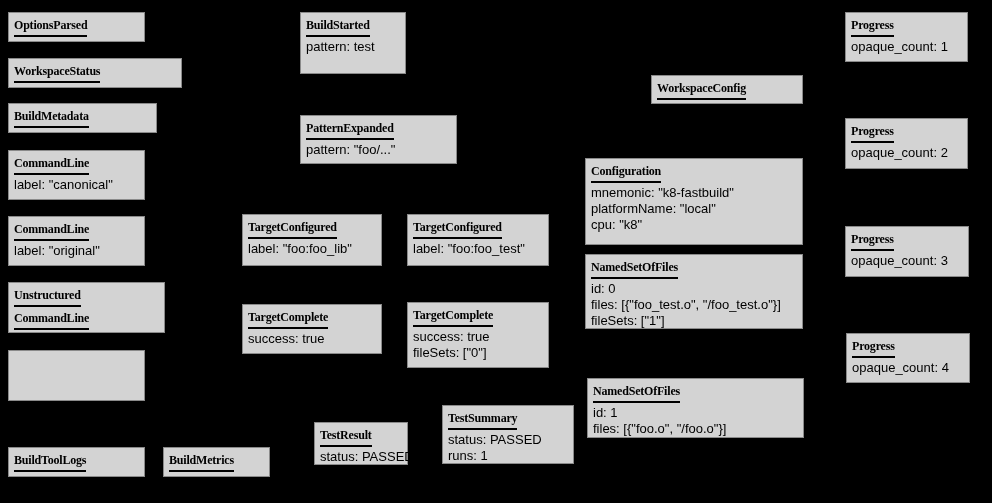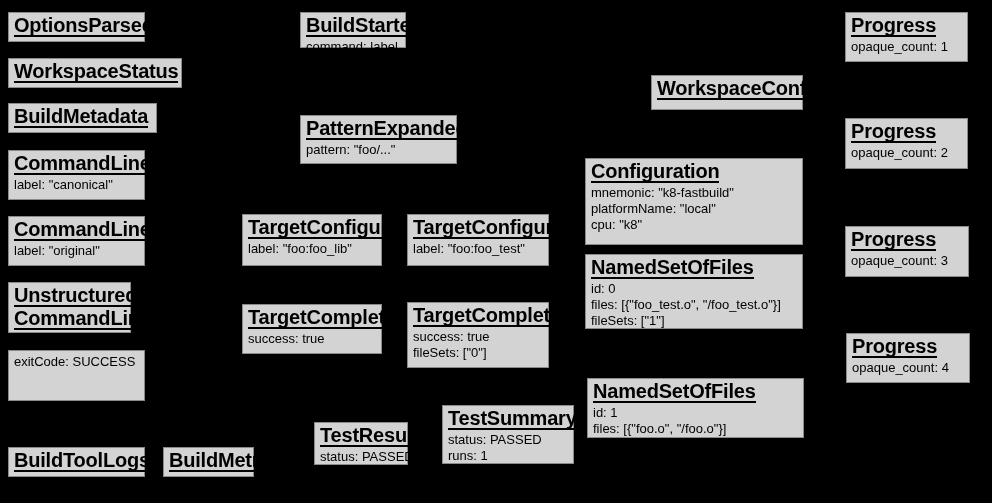--- a/index.html
+++ b/index.html
@@ -5,23 +5,24 @@
   html,body{margin:0;padding:0;background:#000;}
   .canvas{
     position:relative;width:992px;height:503px;background:#000000;
     font-family:"Liberation Sans",sans-serif;overflow:hidden;
   }
   .box{
     position:absolute;background:#d3d3d3;border:1px solid #8a8a8a;
     box-sizing:border-box;padding:3px 5px 0 5px;color:#000;
   }
   .bt{
-    display:table;font-weight:bold;font-size:20px;line-height:19px;
+    display:table;font-weight:bold;font-size:12px;line-height:19px;
     border-bottom:2px solid #000;margin-bottom:2px;white-space:nowrap;
     letter-spacing:-0.2px;
+    font-family:Liberation Serif, serif;
   }
   .bl{font-size:13px;line-height:16px;white-space:nowrap;}
 </style>
 </head>
 <body>
 
 <div class="canvas">
 
   <div class="box" style="left:8px;top:12px;width:137px;height:30px">
     <div class="bt">OptionsParsed</div>
@@ -38,40 +39,39 @@
   <div class="box" style="left:8px;top:150px;width:137px;height:50px">
     <div class="bt">CommandLine</div>
     <div class="bl">label: "canonical"</div>
   </div>
 
   <div class="box" style="left:8px;top:216px;width:137px;height:50px">
     <div class="bt">CommandLine</div>
     <div class="bl">label: "original"</div>
   </div>
 
-  <div class="box" style="left:8px;top:282px;width:123px;height:51px">
+  <div class="box" style="left:8px;top:282px;width:157px;height:51px">
     <div class="bt">Unstructured</div>
     <div class="bt">CommandLine</div>
   </div>
 
   <div class="box" style="left:8px;top:350px;width:137px;height:51px">
-    <div class="bl">exitCode: SUCCESS</div>
   </div>
 
   <div class="box" style="left:8px;top:447px;width:137px;height:30px">
     <div class="bt">BuildToolLogs</div>
   </div>
 
-  <div class="box" style="left:163px;top:447px;width:91px;height:30px">
+  <div class="box" style="left:163px;top:447px;width:107px;height:30px">
     <div class="bt">BuildMetrics</div>
   </div>
 
-  <div class="box" style="left:300px;top:12px;width:106px;height:36px">
+  <div class="box" style="left:300px;top:12px;width:106px;height:62px">
     <div class="bt">BuildStarted</div>
-    <div class="bl">command: label</div>
+    <div class="bl">pattern: test</div>
   </div>
 
   <div class="box" style="left:300px;top:115px;width:157px;height:49px">
     <div class="bt">PatternExpanded</div>
     <div class="bl">pattern: "foo/..."</div>
   </div>
 
   <div class="box" style="left:242px;top:214px;width:140px;height:52px">
     <div class="bt">TargetConfigured</div>
     <div class="bl">label: "foo:foo_lib"</div>
@@ -97,21 +97,21 @@
     <div class="bt">TestResult</div>
     <div class="bl">status: PASSED</div>
   </div>
 
   <div class="box" style="left:442px;top:405px;width:132px;height:59px">
     <div class="bt">TestSummary</div>
     <div class="bl">status: PASSED</div>
     <div class="bl">runs: 1</div>
   </div>
 
-  <div class="box" style="left:651px;top:75px;width:152px;height:35px">
+  <div class="box" style="left:651px;top:75px;width:152px;height:29px">
     <div class="bt">WorkspaceConfig</div>
   </div>
 
   <div class="box" style="left:585px;top:158px;width:218px;height:87px">
     <div class="bt">Configuration</div>
     <div class="bl">mnemonic: "k8-fastbuild"</div>
     <div class="bl">platformName: "local"</div>
     <div class="bl">cpu: "k8"</div>
   </div>
 

